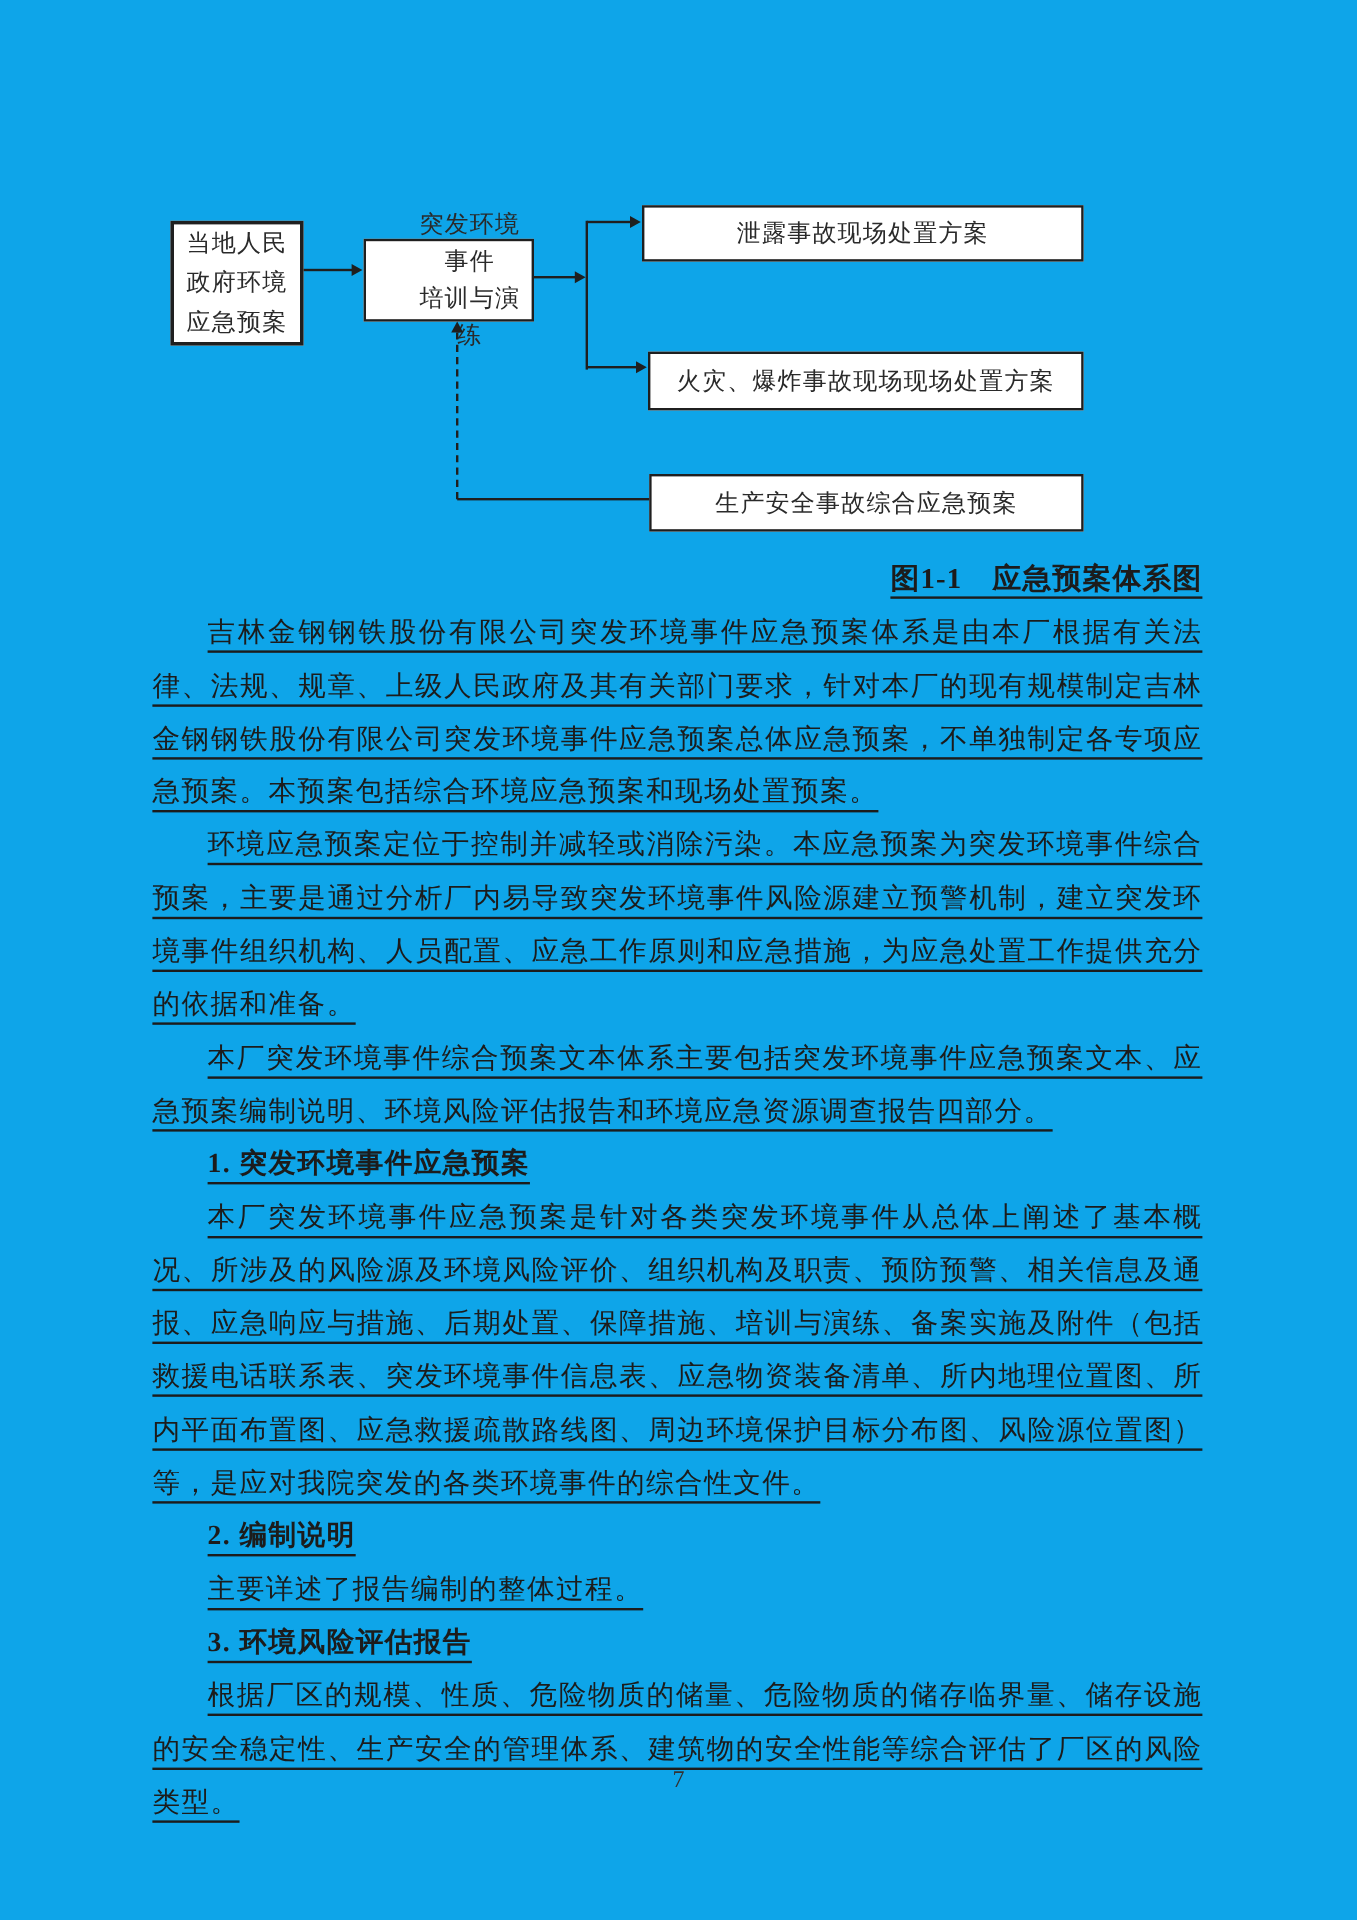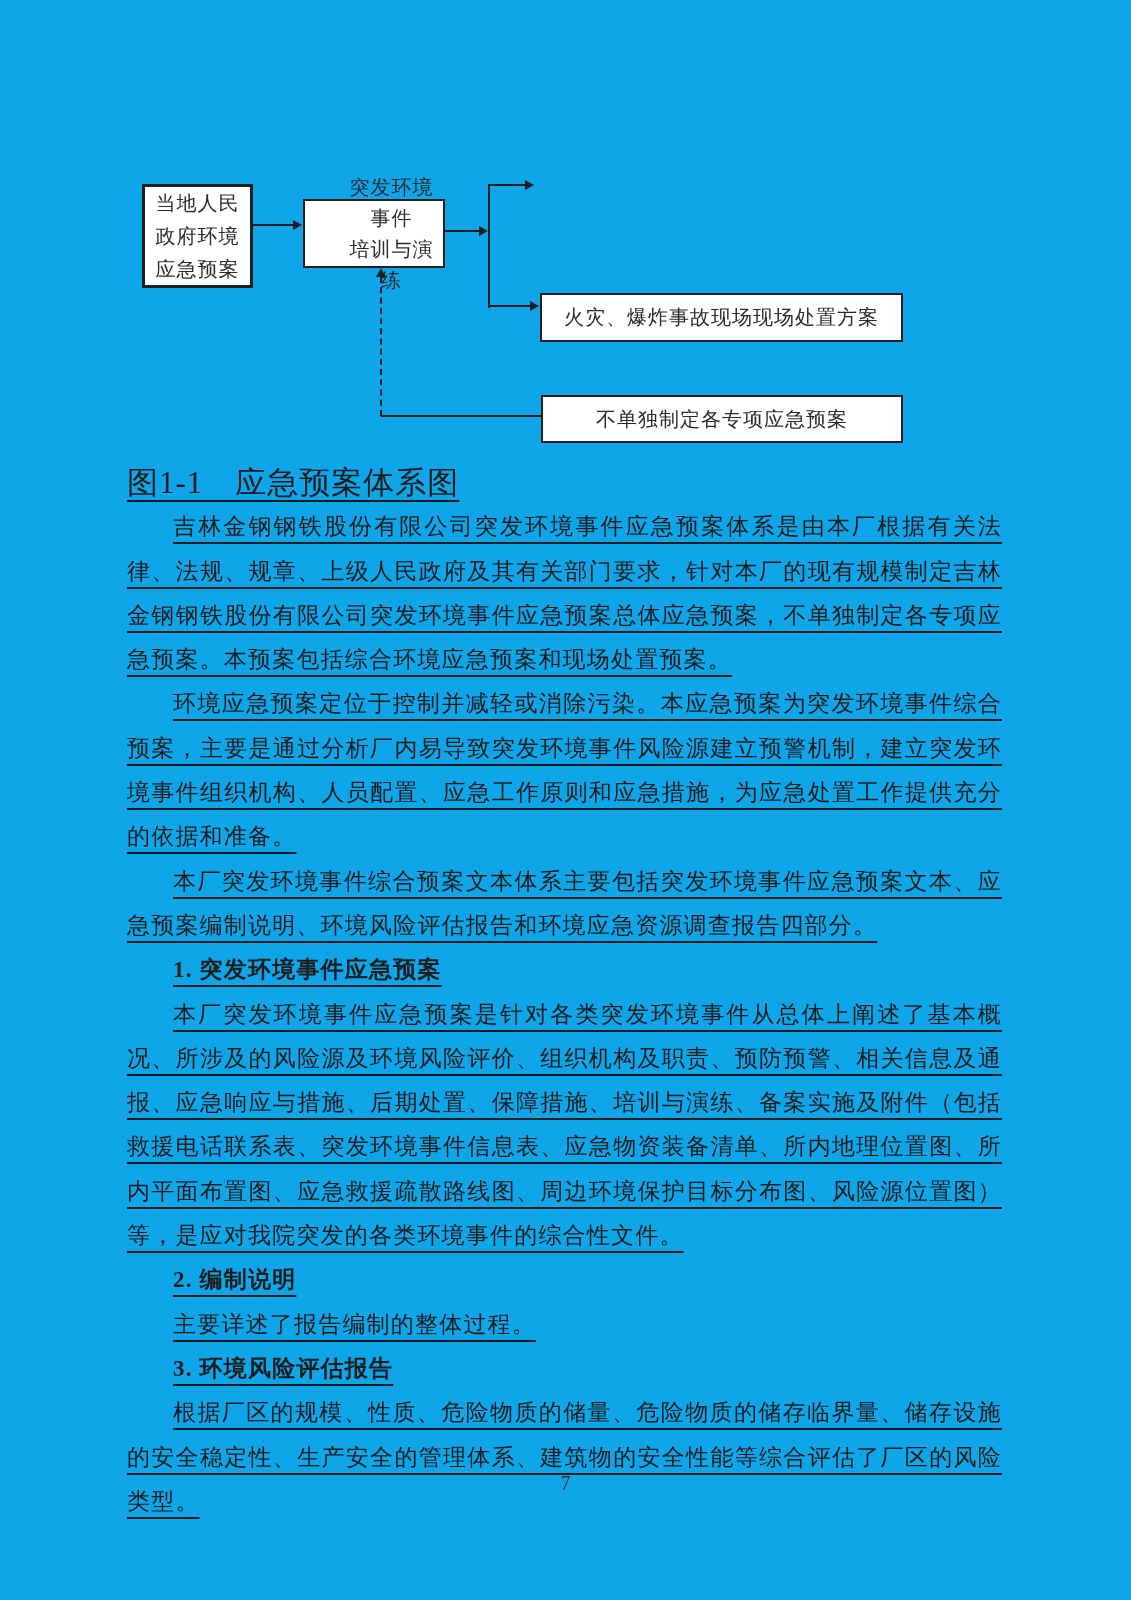--- a/index.html
+++ b/index.html
@@ -35,25 +35,25 @@
   .dashline{position:absolute;width:0;border-left:2px dashed #1f1f1f;}
   .ah{position:absolute;width:0;height:0;border:5px solid transparent;}
   .ah-right{border-left:9px solid #1f1f1f;border-right:0;}
   .ah-up{border-bottom:9px solid #1f1f1f;border-top:0;}
   
   .textcol{
     position:absolute;left:127px;top:461px;width:875px;
     font-size:23px;line-height:44.3px;
   }
   .fig-caption{
-    text-align:left;font-weight:normal;
+    text-align:right;font-weight:bold;
     text-decoration:underline;
     text-underline-offset:7px;
     text-decoration-thickness:2px;
-    font-size:31px;
+    font-size:24px;
     letter-spacing:1px;
     white-space:pre;
   }
   .blk{
     margin:0;
     text-align:justify;
     text-justify:inter-character;
     text-indent:2em;
     text-decoration:underline;
     text-underline-offset:8px;
@@ -77,27 +77,30 @@
       <span>当地人民</span>
       <span>政府环境</span>
       <span>应急预案</span>
     </div>
 
     <div class="node node-b">
       <span>突发环境事件</span>
       <span>培训与演练</span>
     </div>
 
+    <div class="node node-c">
+      <span>泄露事故现场处置方案</span>
+    </div>
 
     <div class="node node-d">
       <span>火灾、爆炸事故现场现场处置方案</span>
     </div>
 
     <div class="node node-e">
-      <span>不单独制定各专项应急预案</span>
+      <span>生产安全事故综合应急预案</span>
     </div>
 
     <div class="conn hline" style="left:253px;top:224px;width:41px;"></div>
     <div class="ah ah-right" style="left:293px;top:220px;"></div>
 
     <div class="conn hline" style="left:445px;top:230px;width:35px;"></div>
     <div class="ah ah-right" style="left:479px;top:226px;"></div>
 
     <div class="conn vline" style="left:488px;top:184px;height:124px;"></div>
 

